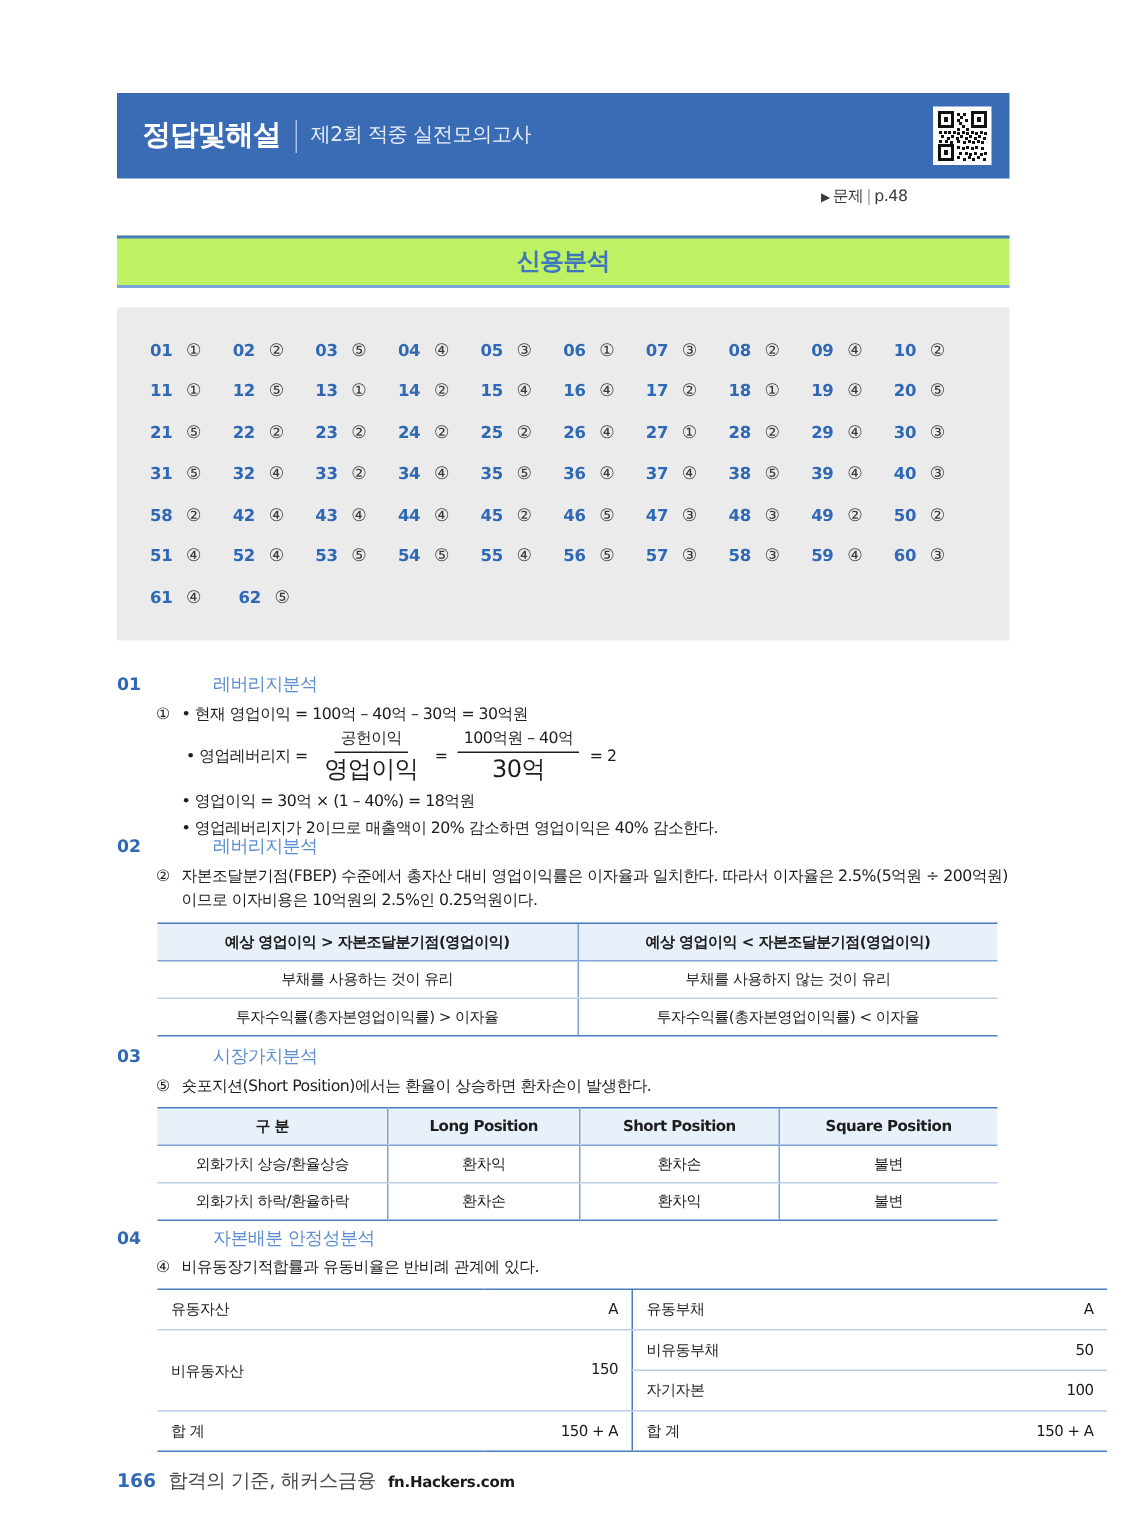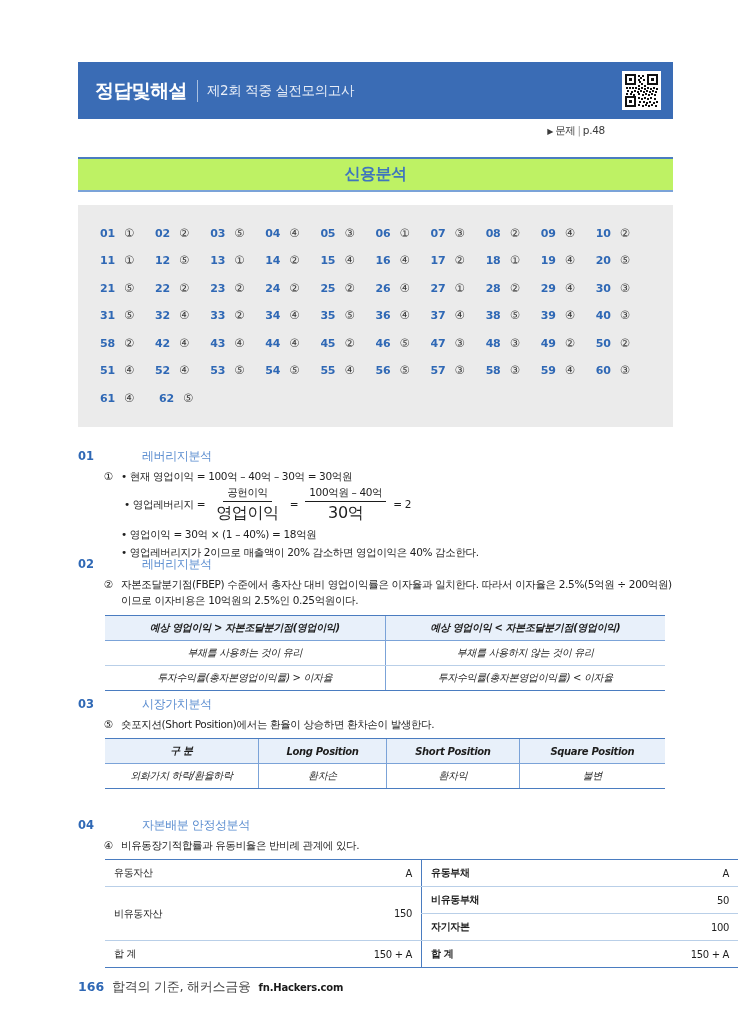--- a/index.html
+++ b/index.html
@@ -214,21 +214,20 @@
   }
 
   
   table.doc-table {
     border-collapse: collapse;
     width: 560px;
     margin-top: 6px;
     margin-left: 1px;
     font-size: 10px;
     letter-spacing: -0.35px;
-    font-style: italic;
   }
   table.doc-table th,
   table.doc-table td {
     text-align: center;
     padding: 5px 4px;
     color: #1d1d1d;
     border-left: 1px solid #7ba3d8;
   }
   table.doc-table th:first-child,
   table.doc-table td:first-child { border-left: none; }
@@ -258,21 +257,21 @@
   table.bs-table td {
     padding: 6px 9px;
     color: #1d1d1d;
     border-bottom: 1px solid #b9cfe8;
     vertical-align: middle;
   }
   table.bs-table tr:first-child td { border-top: 1.2px solid #4a7cc0; }
   table.bs-table tr:last-child td { border-bottom: 1.2px solid #4a7cc0; }
   td.lbl { text-align: left; }
   td.val { text-align: right; }
-  td.mid-sep { border-left: 1px solid #4a7cc0; font-weight: bold; }
+  td.mid-sep { border-left: 1px solid #4a7cc0; }
 
   
   .footer {
     position: absolute;
     left: 78px;
     top: 978px;
     display: flex;
     align-items: baseline;
   }
   .footer-page {
@@ -726,20 +725,26 @@
         <thead>
           <tr>
             <th style="width:145px;">구 분</th>
             <th>Long Position</th>
             <th>Short Position</th>
             <th>Square Position</th>
           </tr>
         </thead>
         <tbody>
           <tr>
+            <td>외화가치 상승/환율상승</td>
+            <td>환차익</td>
+            <td>환차손</td>
+            <td>불변</td>
+          </tr>
+          <tr>
             <td>외화가치 하락/환율하락</td>
             <td>환차손</td>
             <td>환차익</td>
             <td>불변</td>
           </tr>
         </tbody>
       </table>
     </div>
   </div>
 

